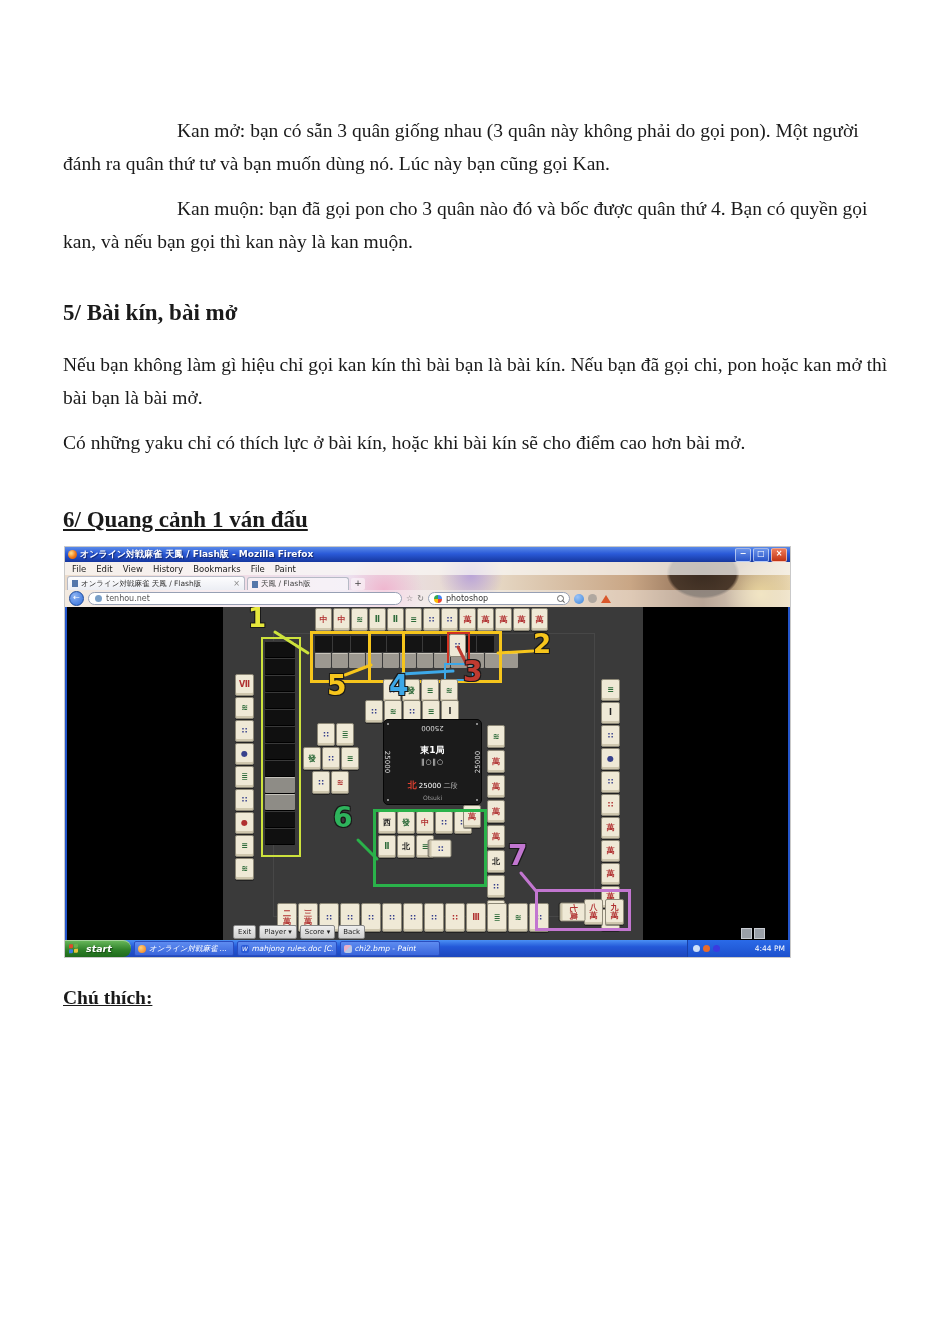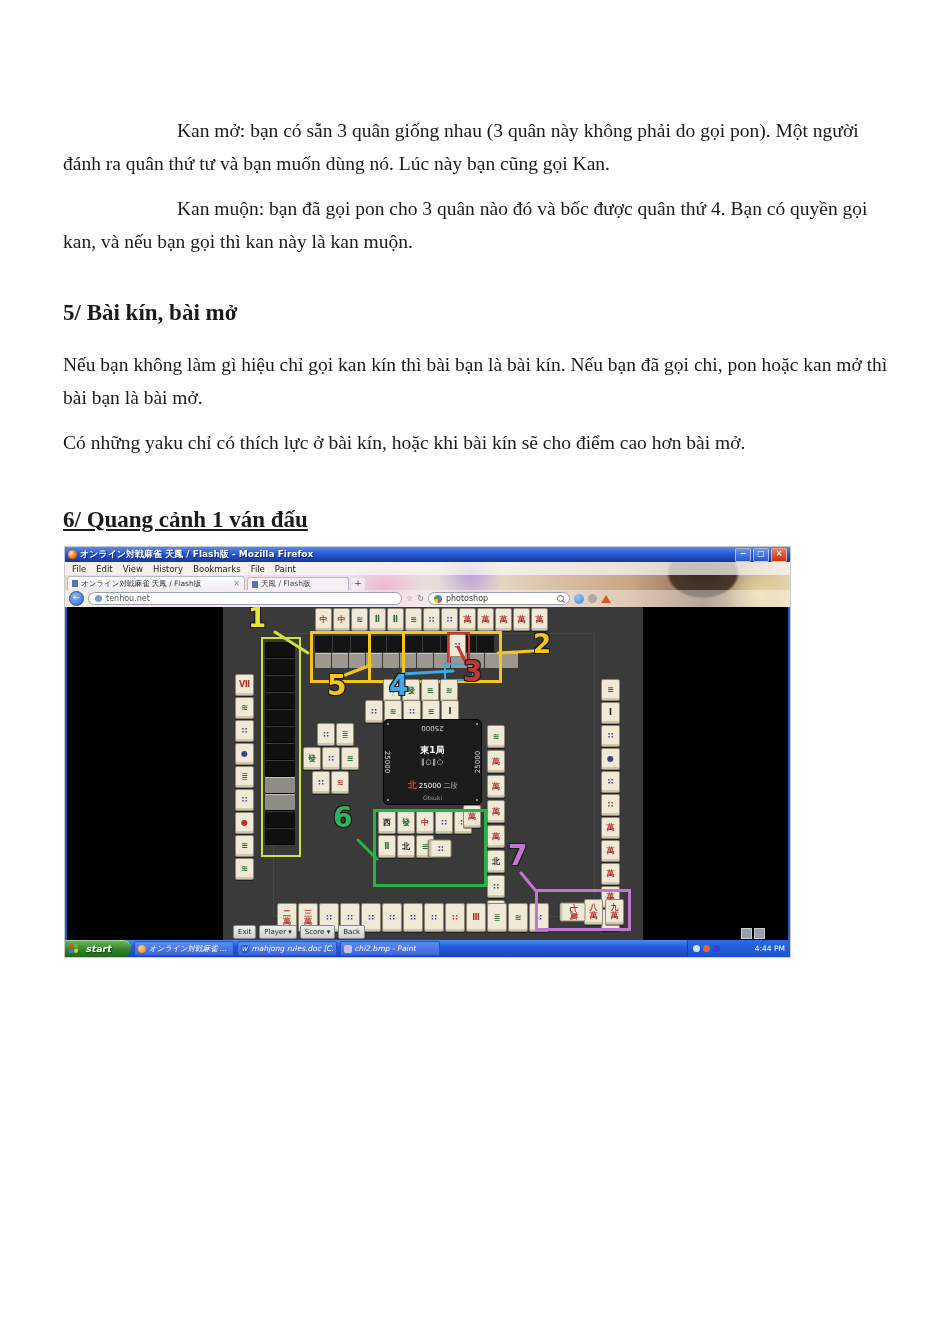--- a/index.html
+++ b/index.html
@@ -456,15 +456,16 @@
         </div>
         <div class="tray">
           <span class="trico" style="background:#d0e0f8;"></span>
           <span class="trico" style="background:#e86a2a;"></span>
           <span class="trico" style="background:#3a3ae0;"></span>
           <span class="time">4:44 PM</span>
         </div>
       </div>
     </div>
 
+    <p class="para" style="margin-bottom:12px;"><span class="bold-underline">Chú thích:</span></p>
 
   </div>
 </div>
 
 </body></html>

